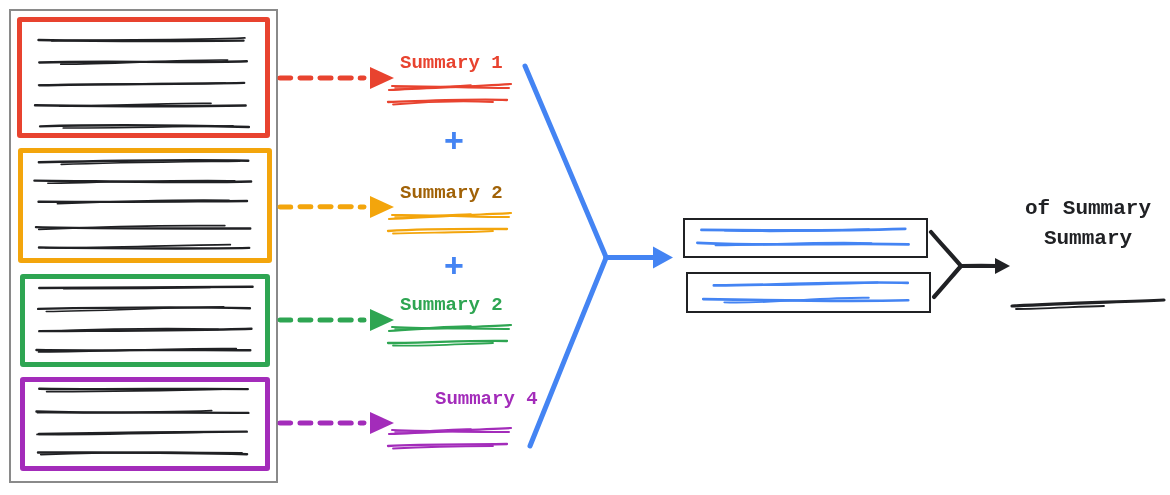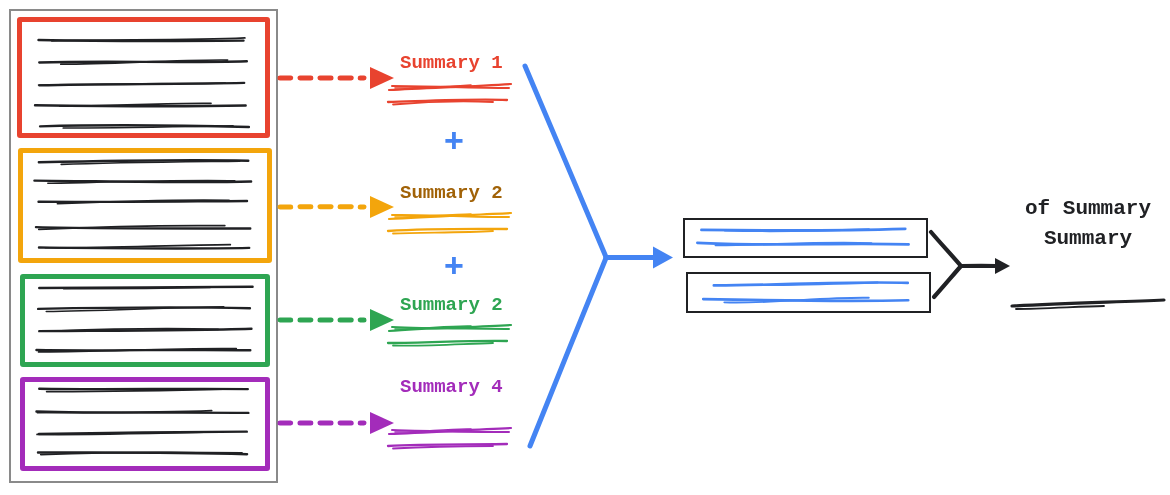--- a/index.html
+++ b/index.html
@@ -10,21 +10,21 @@
   
   .outer-box{position:absolute;left:9px;top:9px;width:269px;height:474px;
     border:2px solid var(--frame);box-sizing:border-box;background:#fff;}
   .doc-box{position:absolute;border:5px solid #000;border-radius:3px;box-sizing:border-box;background:#fff;}
   #doc0{left:17px;top:17px;width:253px;height:121px;}
   #doc1{left:18px;top:148px;width:254px;height:115px;}
   #doc2{left:20px;top:274px;width:250px;height:93px;}
   #doc3{left:20px;top:377px;width:250px;height:94px;}
   
   .sum-label{position:absolute;left:400px;font-size:19px;font-weight:600;white-space:nowrap;}
-  #sum0{top:52px;} #sum1{top:182px;} #sum2{top:294px;} #sum3{top:376px;}
+  #sum0{top:52px;} #sum1{top:182px;} #sum2{top:294px;} #sum3{top:388px;margin-left:35px;}
   
   .plus{position:absolute;color:var(--blue);font-size:34px;font-weight:700;
     transform:translate(-50%,-50%);line-height:1;}
   #plus0{left:454px;top:143px;} #plus1{left:454px;top:268px;}
   
   .title{position:absolute;left:688px;top:132px;width:235px;text-align:center;
     color:var(--blue);font-size:28px;font-weight:700;line-height:44px;}
   
   .mid-box{position:absolute;border:2px solid var(--ink);box-sizing:border-box;background:#fff;}
   #mid0{left:683px;top:218px;width:245px;height:40px;}

